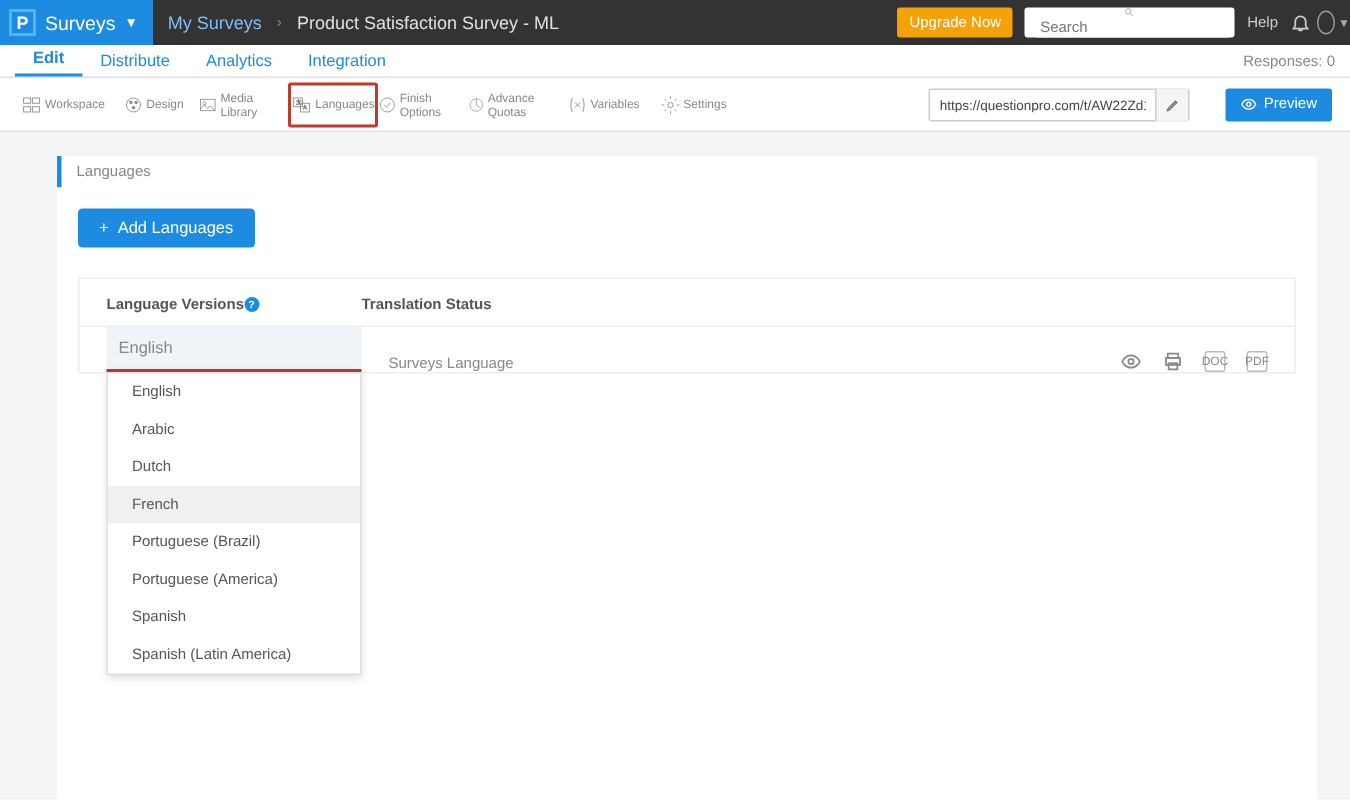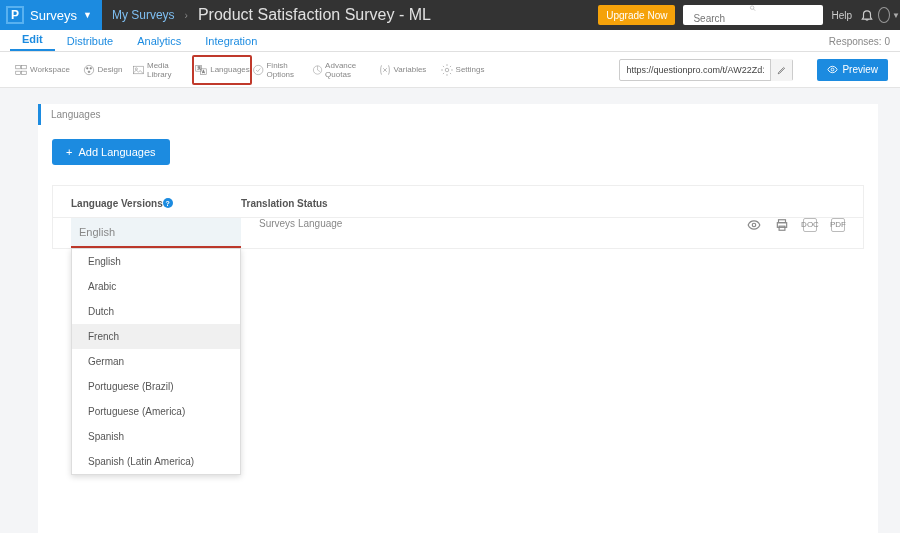--- a/index.html
+++ b/index.html
@@ -6,21 +6,21 @@
   html, body { margin: 0; padding: 0; width: 900px; height: 533px; overflow: hidden; }
   body { background: #f4f5f7; font-size: 11px; color: #444; }
 
   
   .topbar { display:flex; align-items:center; height:30px; background:#333; color:#ccc; }
   .brand { background:#1c8be0; color:#fff; height:100%; display:flex; align-items:center; padding:0 10px 0 6px; font-size:13px; gap:6px; cursor:pointer; }
   .brand .p { display:inline-block; width:18px; height:18px; border:2px solid #58b1f0; color:#fff; font-weight:bold; text-align:center; line-height:14px; font-size:12px; background:#1c8be0; }
   .brand .chev { font-size:9px; }
   .crumb-link { color:#7fbff2; padding:0 10px; cursor:pointer; font-size:12px; }
   .crumb-sep { color:#888; font-size:10px; }
-  .crumb-cur { color:#e0e0e0; padding:0 10px; font-size:16px; }
+  .crumb-cur { color:#e0e0e0; padding:0 10px; font-size:12px; }
   .topbar-spacer { flex:1; }
   .upgrade { background:#f5a20a; color:#fff; border:none; height:20px; padding:0 8px; border-radius:2px; font-size:10px; cursor:pointer; }
   .searchwrap { background:#fff; border-radius:2px; height:20px; display:flex; align-items:center; margin:0 8px; width:140px; padding:0 6px;flex-direction:column; }
   .searchwrap svg { width:10px; height:10px; fill:#888; }
   .searchwrap input { border:none; outline:none; font-size:10px; width:100%; margin-left:4px; }
   .help { color:#ccc; font-size:10px; margin-right:4px; cursor:pointer; }
   .bell, .avatar { display:inline-flex; align-items:center; justify-content:center; width:22px; height:22px; color:#ccc; cursor:pointer; }
   .avatar-circle { width:16px; height:16px; border-radius:50%; border:1px solid #999; display:inline-block; }
 
   
@@ -48,21 +48,21 @@
   .panel-header { background:#fff; height:22px; display:flex; align-items:center; border-left:3px solid #1c8be0; padding-left:10px; font-size:10px; color:#888; }
   .panel-body { background:#fff; margin-top:0; padding:14px 0 0 0; position:relative; height:100%; }
 
   .addbtn { background:#1c8be0; color:#fff; border:none; border-radius:3px; height:26px; padding:0 14px; font-size:11px; margin-left:14px; cursor:pointer; display:inline-flex; align-items:center; gap:6px; }
 
   .card { margin:20px 14px 0 14px; border:1px solid #eee; }
   .card-head { display:flex; padding:12px 18px 8px 18px; font-size:10px; color:#555; font-weight:bold; border-bottom:1px solid #eee; }
   .card-head .col1 { width:170px; display:flex; align-items:center; gap:0; }
   .help-q { display:inline-flex; width:10px; height:10px; border-radius:50%; background:#1c8be0; color:#fff; font-size:7px; align-items:center; justify-content:center; }
 
-  .row { display:flex; align-items:flex-start; height:30px; padding:0 18px; position:relative; }
+  .row { display:flex; align-items:flex-end; height:30px; padding:0 18px; position:relative; }
   .row .status { color:#888; font-size:10px; }
   .row .icons { margin-left:auto; display:flex; gap:14px; color:#999; }
   .row .icons .ic { width:14px; height:14px; cursor:pointer; display:inline-flex; align-items:center; justify-content:center; font-size:8px; border:1px solid #bbb; border-radius:2px; color:#888; }
   .row .icons .plain { border:none; font-size:12px; }
 
   .selectcell { width:170px; border-bottom:2px solid #c0392b; background:#eef4f7; height:100%; display:flex; align-items:center; padding-left:8px; color:#888; cursor:text; }
 
   .dropdown { position:absolute; top:30px; left:18px; width:170px; max-height:230px; background:#fff; border:1px solid #ddd; box-shadow:0 2px 6px rgba(0,0,0,0.15); z-index:10; overflow-y:auto; }
   .dropdown::-webkit-scrollbar { width:7px; }
   .dropdown::-webkit-scrollbar-thumb { background:#bbb; }
@@ -235,21 +235,20 @@
             </span>
             <span class="ic">DOC</span>
             <span class="ic">PDF</span>
           </div>
 
           <div class="dropdown" id="dd">
               <div class="dd-item">English</div>
               <div class="dd-item">Arabic</div>
               <div class="dd-item">Dutch</div>
               <div class="dd-item hover">French</div>
-              <div class="dd-item">German</div>
               <div class="dd-item">Portuguese (Brazil)</div>
               <div class="dd-item">Portuguese (America)</div>
               <div class="dd-item">Spanish</div>
               <div class="dd-item">Spanish (Latin America)</div>
             </div>
         </div>
       </div>
     </div>
   </div>
 </div>

